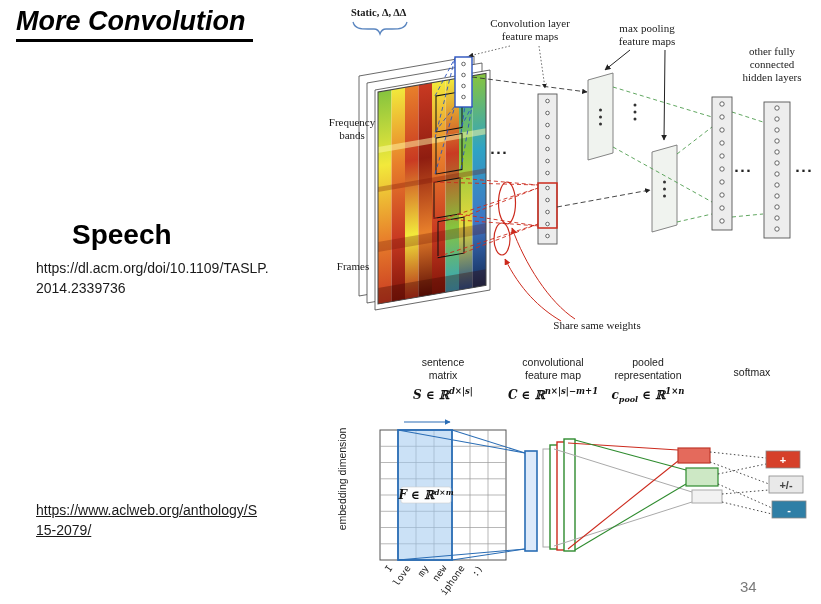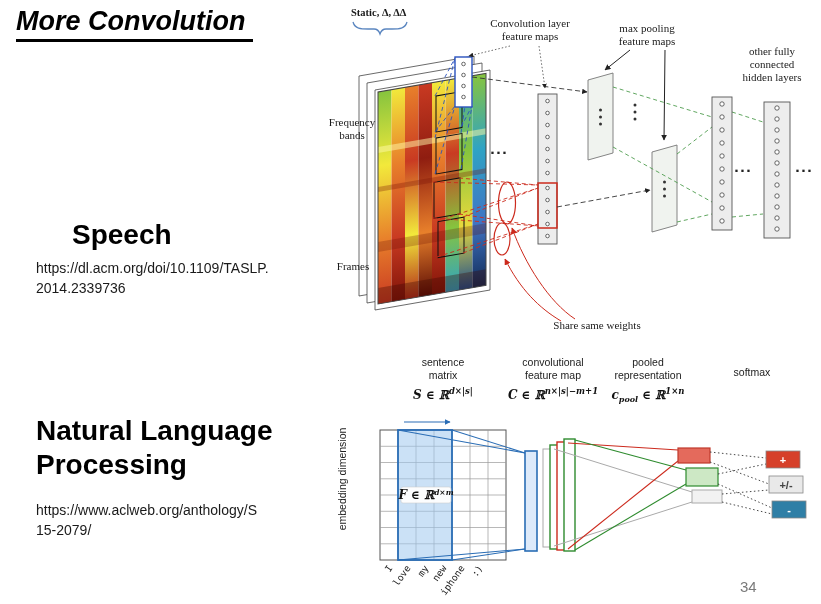--- a/index.html
+++ b/index.html
@@ -5,21 +5,21 @@
   html,body{margin:0;padding:0;background:#fff;}
   .slide{position:relative;width:821px;height:604px;background:#ffffff;overflow:hidden;
          font-family:"Liberation Sans",sans-serif;color:#111;}
   .title{position:absolute;left:16px;top:6px;font-size:27px;font-weight:bold;font-style:italic;
          color:#000;border-bottom:3px solid #000;padding:0 8px 2px 0;display:inline-block;}
   .heading{position:absolute;font-size:28px;font-weight:bold;color:#000;line-height:1.2;}
   .speech-heading{left:44px;top:218px;margin-left:28px;}
   .nlp-heading{left:36px;top:414px;width:250px;}
   .link{position:absolute;font-size:14px;line-height:1.45;color:#1a1a1a;word-break:break-all;}
   .speech-link{left:36px;top:258px;width:240px;}
-  .nlp-link{left:36px;top:500px;width:228px;}
+  .nlp-link{left:36px;top:500px;width:228px;text-decoration:underline;}
   .page-number{position:absolute;left:740px;top:578px;font-size:15px;color:#7a7a7a;}
   .speech-svg{position:absolute;left:325px;top:2px;}
   .nlp-svg{position:absolute;left:328px;top:352px;}
 
   
   .lbl{font:11px "Liberation Serif",serif;fill:#1a1a1a;}
   .lbl-b{font:bold 10.5px "Liberation Serif",serif;fill:#1a1a1a;}
   .dots{font:bold 13px "DejaVu Sans",sans-serif;fill:#222;letter-spacing:1px;}
   .plane{fill:#ffffff;stroke:#444;stroke-width:0.8;}
   .panel{fill:#ededed;stroke:#555;stroke-width:0.9;}
@@ -59,21 +59,20 @@
   .cls-txt{font:bold 11px "Liberation Sans",sans-serif;}
 </style>
 </head>
 <body>
 
 <div class="slide">
 
   <div class="title">More Convolution</div>
   <div class="heading speech-heading">Speech</div>
   <div class="link speech-link">https://dl.acm.org/doi/10.1109/TASLP.2014.2339736</div>
-  <div class="heading nlp-heading">Natural Language Processing</div>
   <div class="link nlp-link">https://www.aclweb.org/anthology/S15-2079/</div>
   <div class="page-number">34</div>
 
   <svg class="speech-svg" width="496" height="348" viewBox="0 0 496 348">
     <defs>
       <marker id="mb" viewBox="0 0 10 10" refX="9" refY="5" markerWidth="6" markerHeight="6" orient="auto-start-reverse">
           <path d="M0,0L10,5L0,10z" fill="#222"></path>
         </marker>
       <marker id="mr" viewBox="0 0 10 10" refX="9" refY="5" markerWidth="6.5" markerHeight="6.5" orient="auto-start-reverse">
           <path d="M0,0L10,5L0,10z" fill="#cc2a1d"></path>

